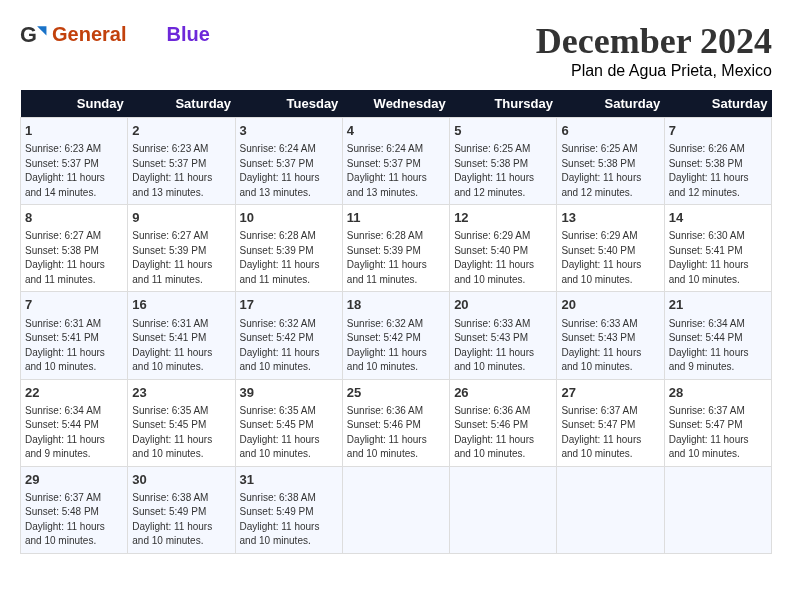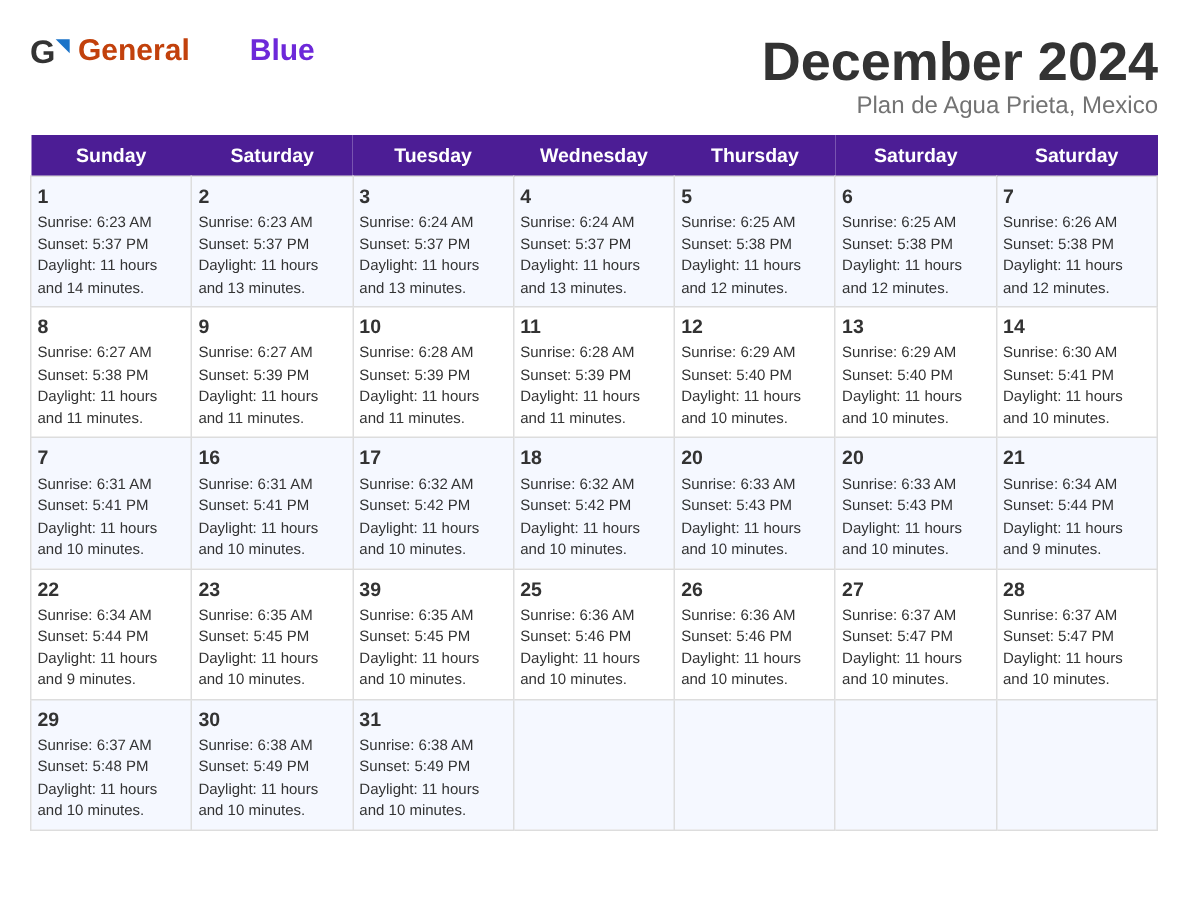--- a/index.html
+++ b/index.html
@@ -25,35 +25,36 @@
       width: 28px;
       height: 28px;
     }
     .title-section {
       text-align: right;
     }
     .month-title {
       font-size: 36px;
       font-weight: bold;
       color: #333;
+      font-family: Liberation Serif, serif;
     }
     .location-title {
       font-size: 16px;
-      color: #737373;
+      color: #000000;
     }
     table {
       width: 100%;
       border-collapse: collapse;
       font-size: 11px;
     }
     thead tr th {
-      background-color: #4c1d95;
+      background-color: #0f172a;
       color: #fff;
       padding: 6px 4px;
-      text-align: center;
+      text-align: right;
       font-size: 13px;
       font-weight: bold;
     }
     tbody tr td {
       vertical-align: top;
       padding: 4px 4px;
       border: 1px solid #ddd;
       width: calc(100% / 7);
       min-height: 80px;
       line-height: 1.4;

